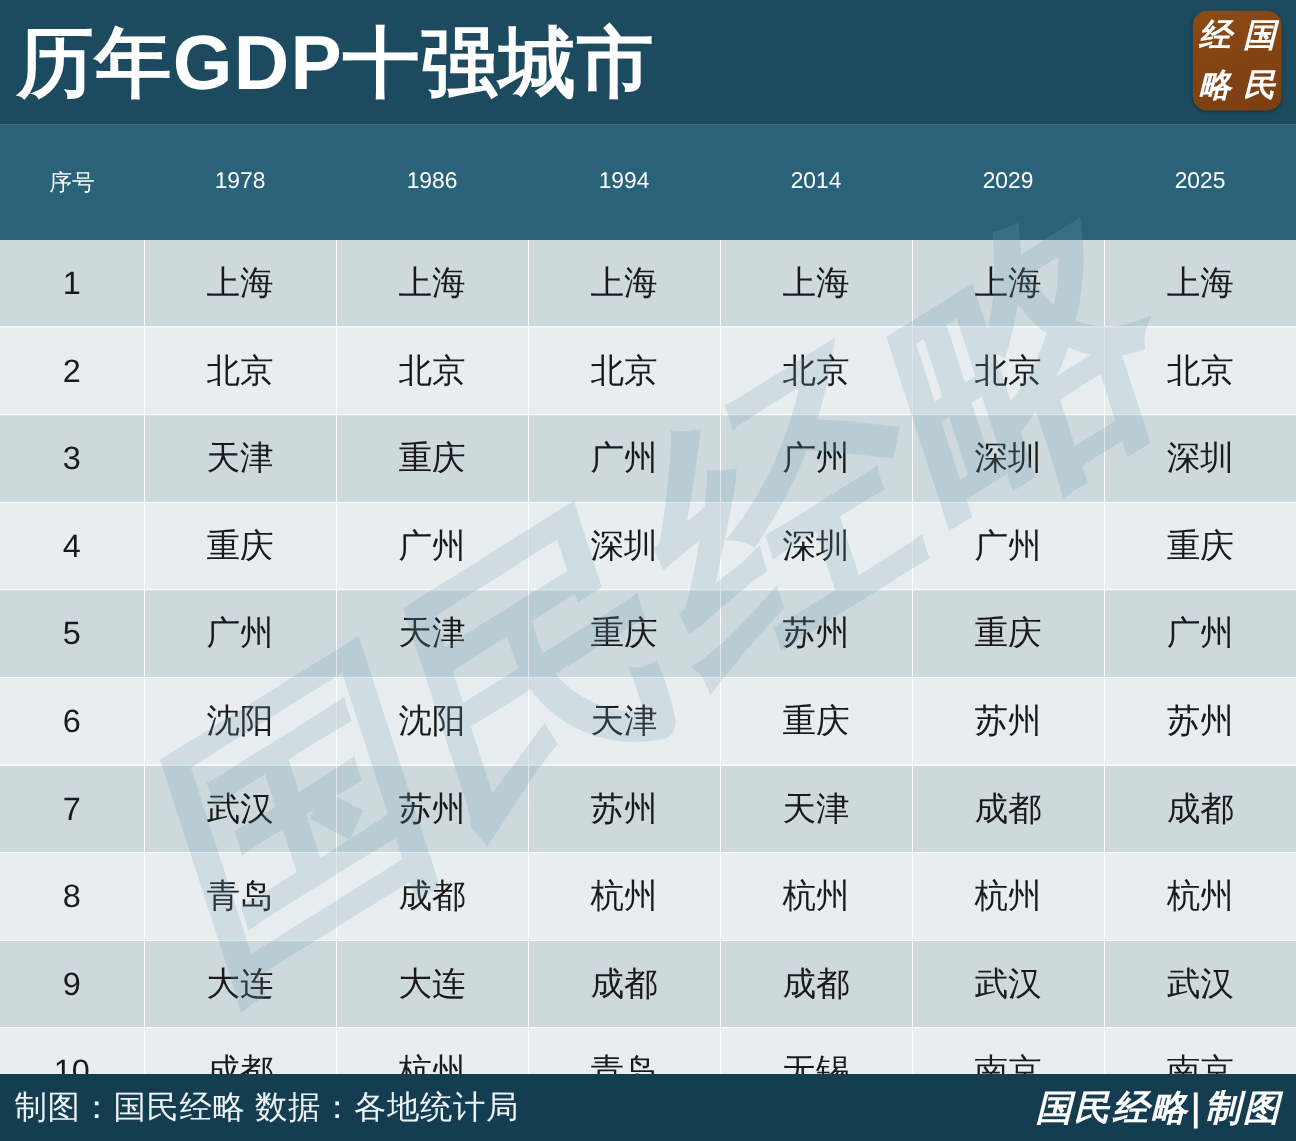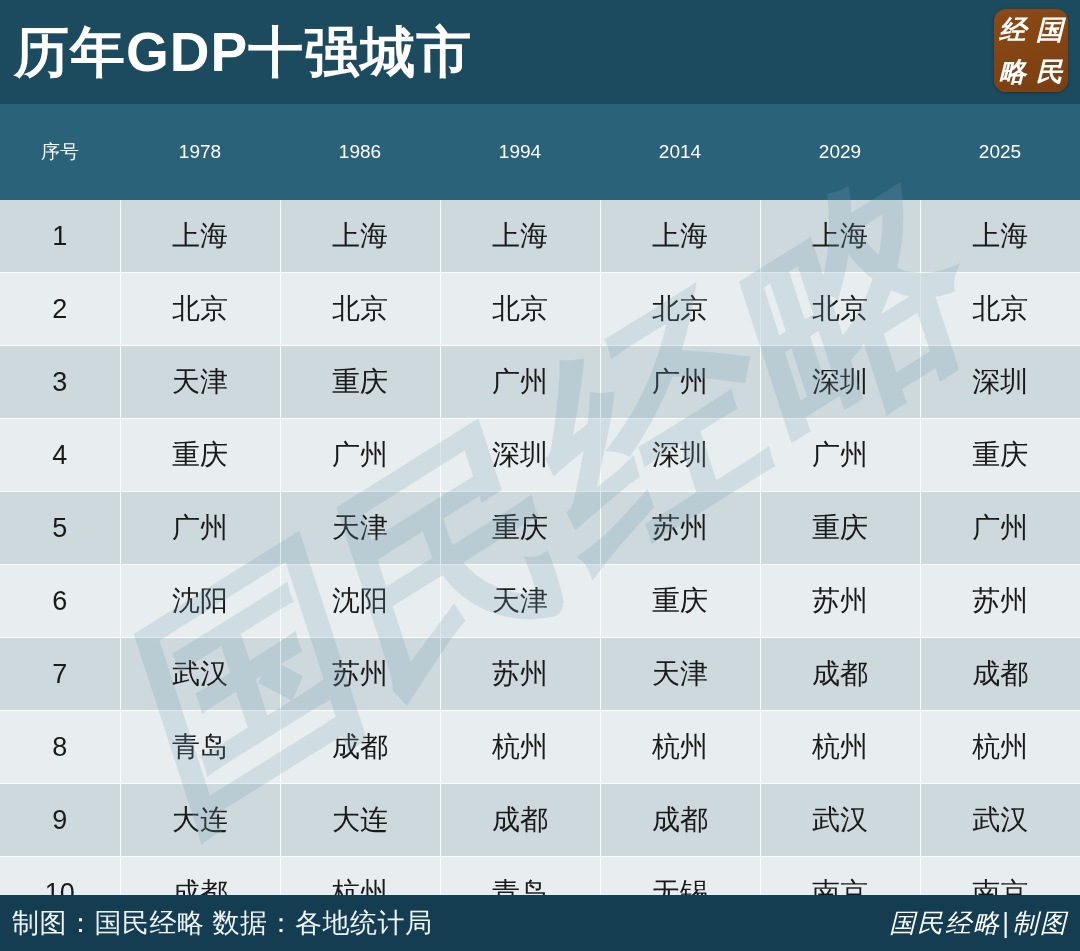--- a/index.html
+++ b/index.html
@@ -30,21 +30,21 @@
     width: 1080px;
     height: 104px;
     background: #1c4a5e;
     box-sizing: border-box;
   }
   .title-text {
     position: absolute;
     left: 14px;
     top: 50%;
     transform: translateY(-50%);
-    font-size: 55px;
+    font-size: 64px;
     font-weight: bold;
     color: #ffffff;
     letter-spacing: 1px;
     line-height: 1;
     white-space: nowrap;
   }
 
   .brand-logo {
     position: absolute;
     right: 12px;
@@ -161,22 +161,22 @@
     padding: 0 12px;
   }
   .footer-credit {
     color: #eef4f6;
     font-size: 27px;
     white-space: nowrap;
     letter-spacing: 0.5px;
   }
   .footer-brand {
     color: #ffffff;
-    font-size: 26px;
-    font-weight: normal;
+    font-size: 30px;
+    font-weight: bold;
     font-style: italic;
     font-family: "DejaVu Serif", "Liberation Serif", serif;
     letter-spacing: 2px;
     white-space: nowrap;
   }
 </style>
 </head>
 <body>
 
 <div class="infographic">

